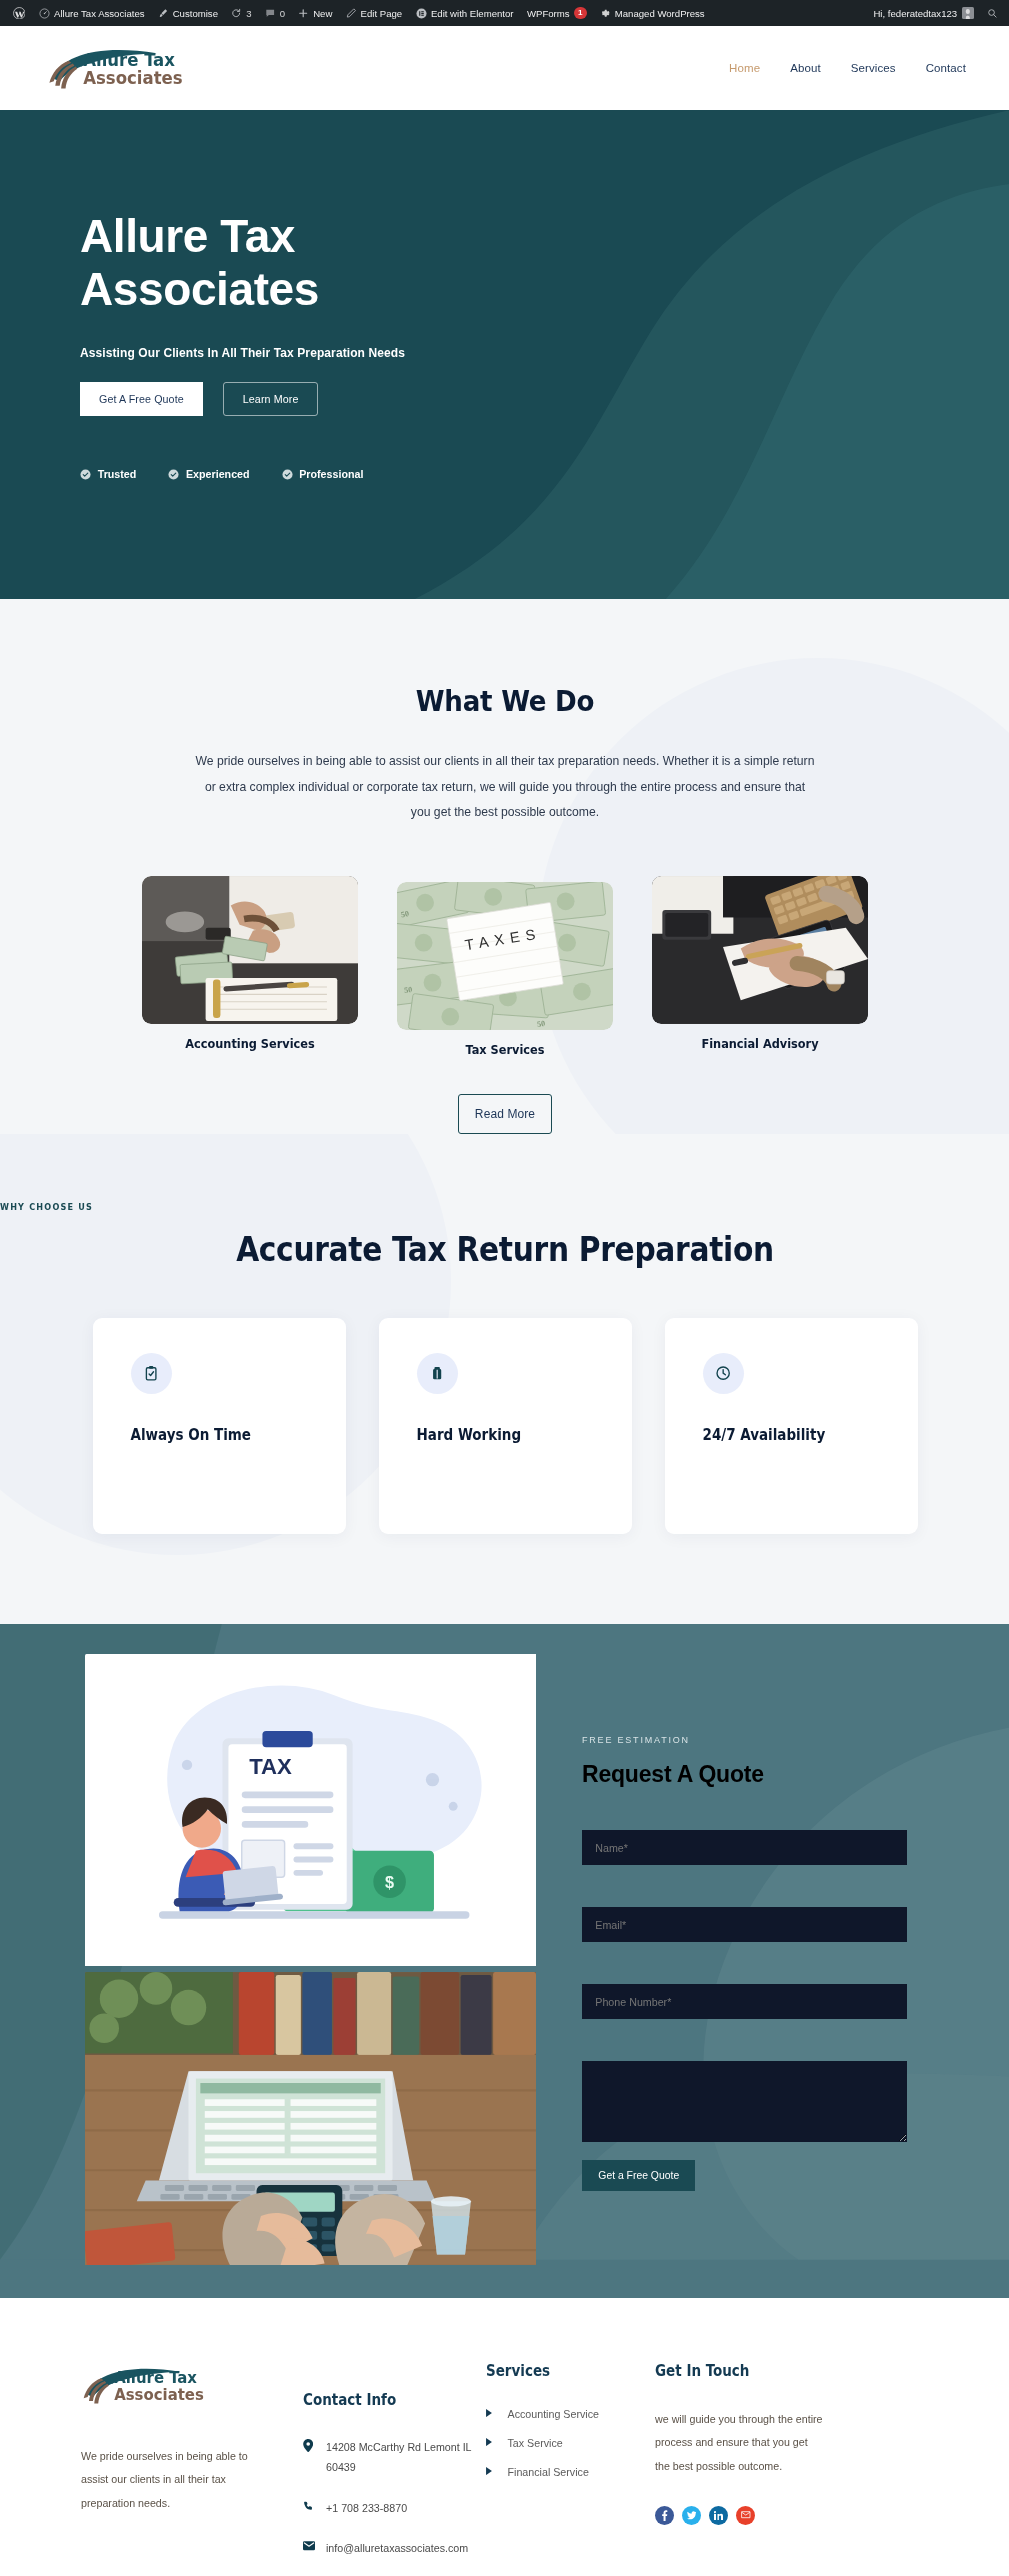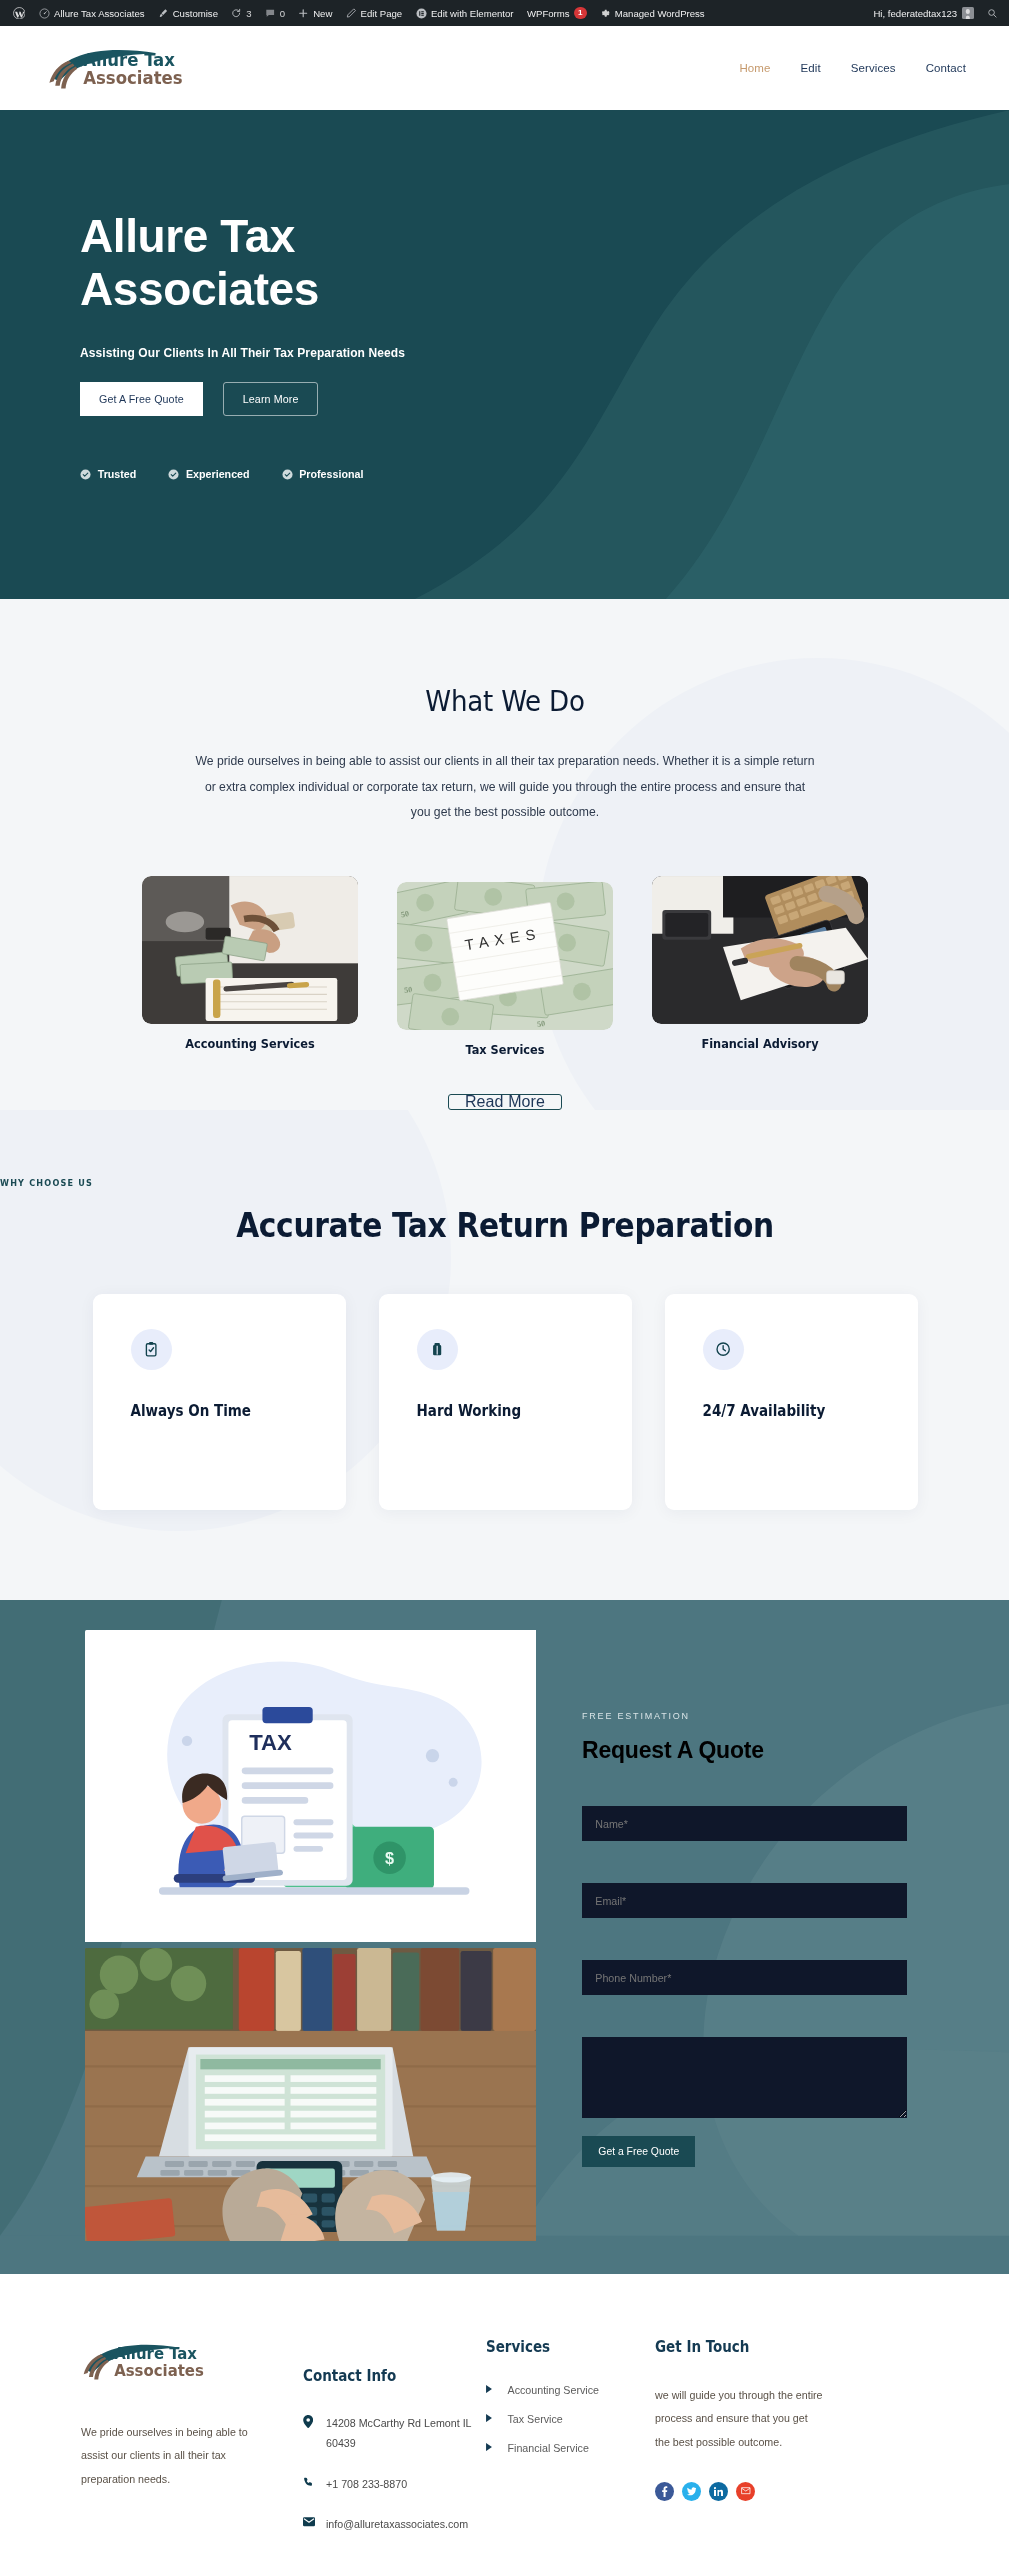--- a/index.html
+++ b/index.html
@@ -91,39 +91,39 @@
   .badge .chk { width:11px;height:11px;display:inline-block;}
 
   
   .whatwedo {
     position:relative; background:#f4f6f8; padding:85px 0 0; overflow:hidden;
   }
   .wwd-blob { position:absolute; right:-89px; top:59px; width:562px; height:562px;
     border-radius:50%; background:#eef1f6; }
   .wwd-inner { position:relative; z-index:2; }
   .section-title {
-    text-align:center; font-size:29px; font-weight:400; color:#0b1b33;
+    text-align:center; font-size:29px; font-weight:700; color:#0b1b33;
     font-family:"DejaVu Sans Condensed","Liberation Sans",sans-serif;
     letter-spacing:-0.2px;
   }
   .wwd-copy {
     margin:31px auto 0; max-width:623px; text-align:center;
     font-size:12.2px; line-height:2.1; color:#2e3a4d;
   }
   .cards3 { display:flex; justify-content:center; gap:39px; margin-top:50px; padding:0 112px;}
   .card3 { width:216px; display:flex; flex-direction:column; align-items:center; }
   .card3 .thumb { width:216px; border-radius:9px; overflow:hidden; display:block; }
   .card3 .thumb svg { display:block; }
   .card3 .label { margin-top:12px; font-size:12.6px; font-weight:800; color:#0b1b33;
     font-family:"DejaVu Sans Condensed","Liberation Sans",sans-serif; }
   .card3.tall .thumb { margin-top:6px; }
   .readmore-wrap { display:flex; justify-content:center; margin-top:37px; }
   .btn-outline {
     border:0.7px solid #1a4a53; color:#1d3557; background:transparent;
-    height:16px; padding:0 16.3px; border-radius:3px; font-size:16px;
+    height:40px; padding:0 16.3px; border-radius:3px; font-size:12px;
   }
 
   
   .whychoose { position:relative; background:#f4f6f8; padding:68px 0 90px; overflow:hidden;}
   .wc-blob { position:absolute; left:-96px; top:-126px; width:547px; height:547px;
     border-radius:50%; background:#eef1f6; }
   .wc-inner { position:relative; z-index:2; }
   .eyebrow {
     text-align:left; font-size:9px; font-weight:800; letter-spacing:1.2px;
     color:#1a4a53; text-transform:uppercase;
@@ -299,21 +299,21 @@
       <path d="M10 52 C14 40, 22 32, 34 27 L30 24 C16 30, 8 40, 4 54 Z" fill="#7d6150"></path>
       <path d="M18 58 C20 45, 27 36, 38 31 L36 28 C22 34, 14 44, 12 58 Z" fill="#7d6150"></path>
       <path d="M26 62 C27 50, 33 41, 42 35 L40 32 C28 38, 21 48, 20 62 Z" fill="#7d6150"></path>
       <path d="M40 22 C48 20, 50 26, 48 32 L44 30 C46 26, 44 24, 40 25 Z" fill="#1a5460"></path>
       <text x="50" y="31" font-family="'DejaVu Sans Condensed','Liberation Sans',sans-serif" font-size="25" font-weight="700" fill="#1a5460">Allure Tax</text>
       <text x="50" y="56" font-family="'DejaVu Sans Condensed','Liberation Sans',sans-serif" font-size="25" font-weight="700" fill="#7d6150">Associates</text>
     </svg>
   </a>
   <nav class="main-nav">
     <a class="nav-link is-active" href="#">Home</a>
-    <a class="nav-link" href="#">Edit</a>
+    <a class="nav-link" href="#">About</a>
     <a class="nav-link" href="#">Services</a>
     <a class="nav-link" href="#">Contact</a>
   </nav>
 </header>
 
 <section class="hero">
   <svg class="hero-shape" viewBox="0 0 1366 662" preserveAspectRatio="none">
     <rect width="1366" height="662" fill="#1a4a53"></rect>
     <path d="M1366 0 L1366 662 L560 662 C760 560 800 430 880 300 C960 170 1100 60 1366 0 Z" fill="#2b5d64" opacity="0.62"></path>
     <path d="M1366 100 L1366 662 L900 662 C1010 540 1050 380 1130 250 C1200 140 1290 110 1366 100 Z" fill="#336a70" opacity="0.45"></path>

